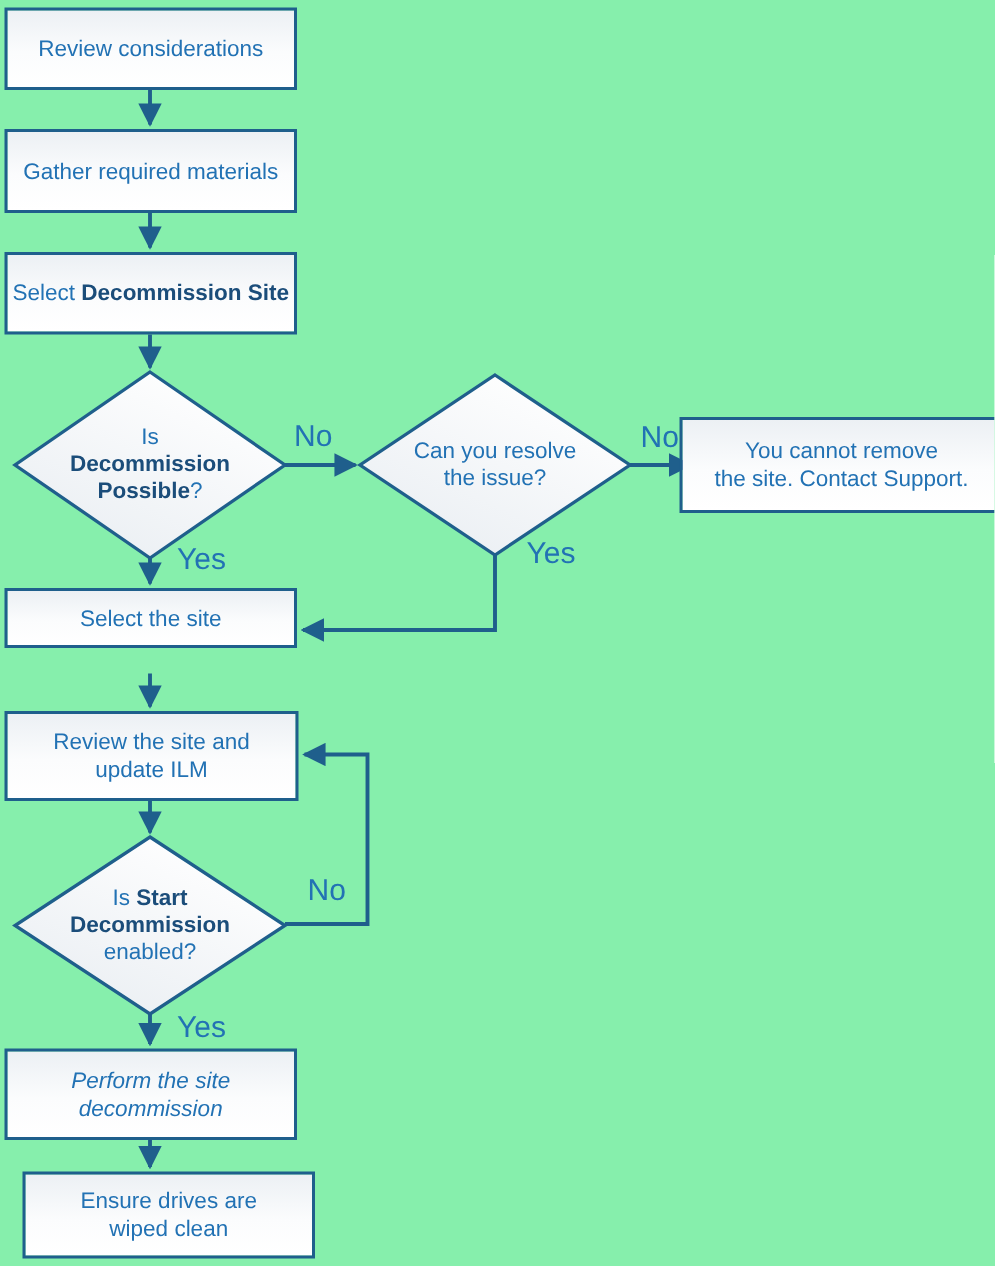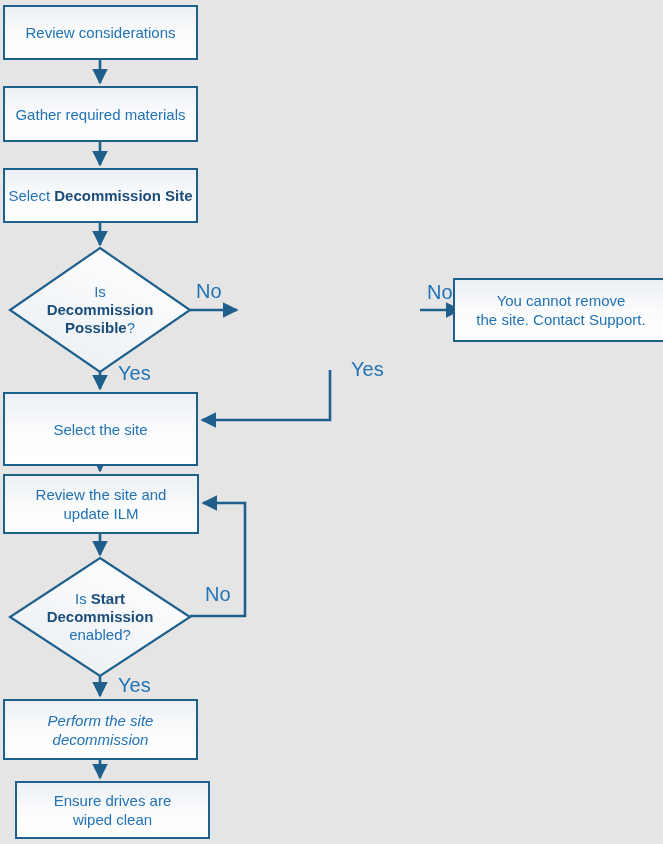--- a/index.html
+++ b/index.html
@@ -5,21 +5,21 @@
   html, body {
     margin: 0;
     padding: 0;
     background: #ffffff;
     font-family: "Liberation Sans", sans-serif;
   }
   .canvas {
     position: relative;
     width: 663px;
     height: 844px;
-    background: #e5e5e5;
+    background: #86efac;
     overflow: hidden;
   }
   svg.connectors {
     position: absolute;
     left: 0; top: 0;
     width: 663px; height: 844px;
     pointer-events: none;
   }
   .conn {
     fill: none;
@@ -122,26 +122,43 @@
     </svg>
     <div class="dtxt">
       <div>
         <span>Is</span><br>
         <b>Decommission</b><br>
         <b>Possible</b><span>?</span>
       </div>
     </div>
   </div>
 
+  <div class="diamond" style="left:238px; top:248px; width:184px; height:124px;">
+    <svg width="184" height="124" viewBox="0 0 184 124">
+      <defs>
+        <linearGradient id="dg2" x1="0%" y1="100%" x2="70%" y2="0%">
+          <stop offset="0%" stop-color="#E7ECF1"></stop>
+          <stop offset="100%" stop-color="#FFFFFF"></stop>
+        </linearGradient>
+      </defs>
+      <polygon points="92,2 182,62 92,122 2,62" fill="url(#dg2)" stroke="#1F5F8C" stroke-width="2.2"></polygon>
+    </svg>
+    <div class="dtxt">
+      <div>
+        <span>Can you resolve</span><br>
+        <span>the issue?</span>
+      </div>
+    </div>
+  </div>
 
   <div class="node box" style="left:453px; top:278px; width:216px; height:64px;">
     <span><span>You cannot remove</span><br><span>the site. Contact Support.</span></span>
   </div>
 
-  <div class="node box" style="left:3px; top:392px; width:195px; height:74px;">
+  <div class="node box" style="left:3px; top:392px; width:195px; height:40px;">
     <span>Select the site</span>
   </div>
 
   <div class="node box" style="left:3px; top:474px; width:196px; height:60px;">
     <span><span>Review the site and</span><br><span>update ILM</span></span>
   </div>
 
   <div class="diamond" style="left:8px; top:556px; width:184px; height:122px;">
     <svg width="184" height="122" viewBox="0 0 184 122">
       <defs>

